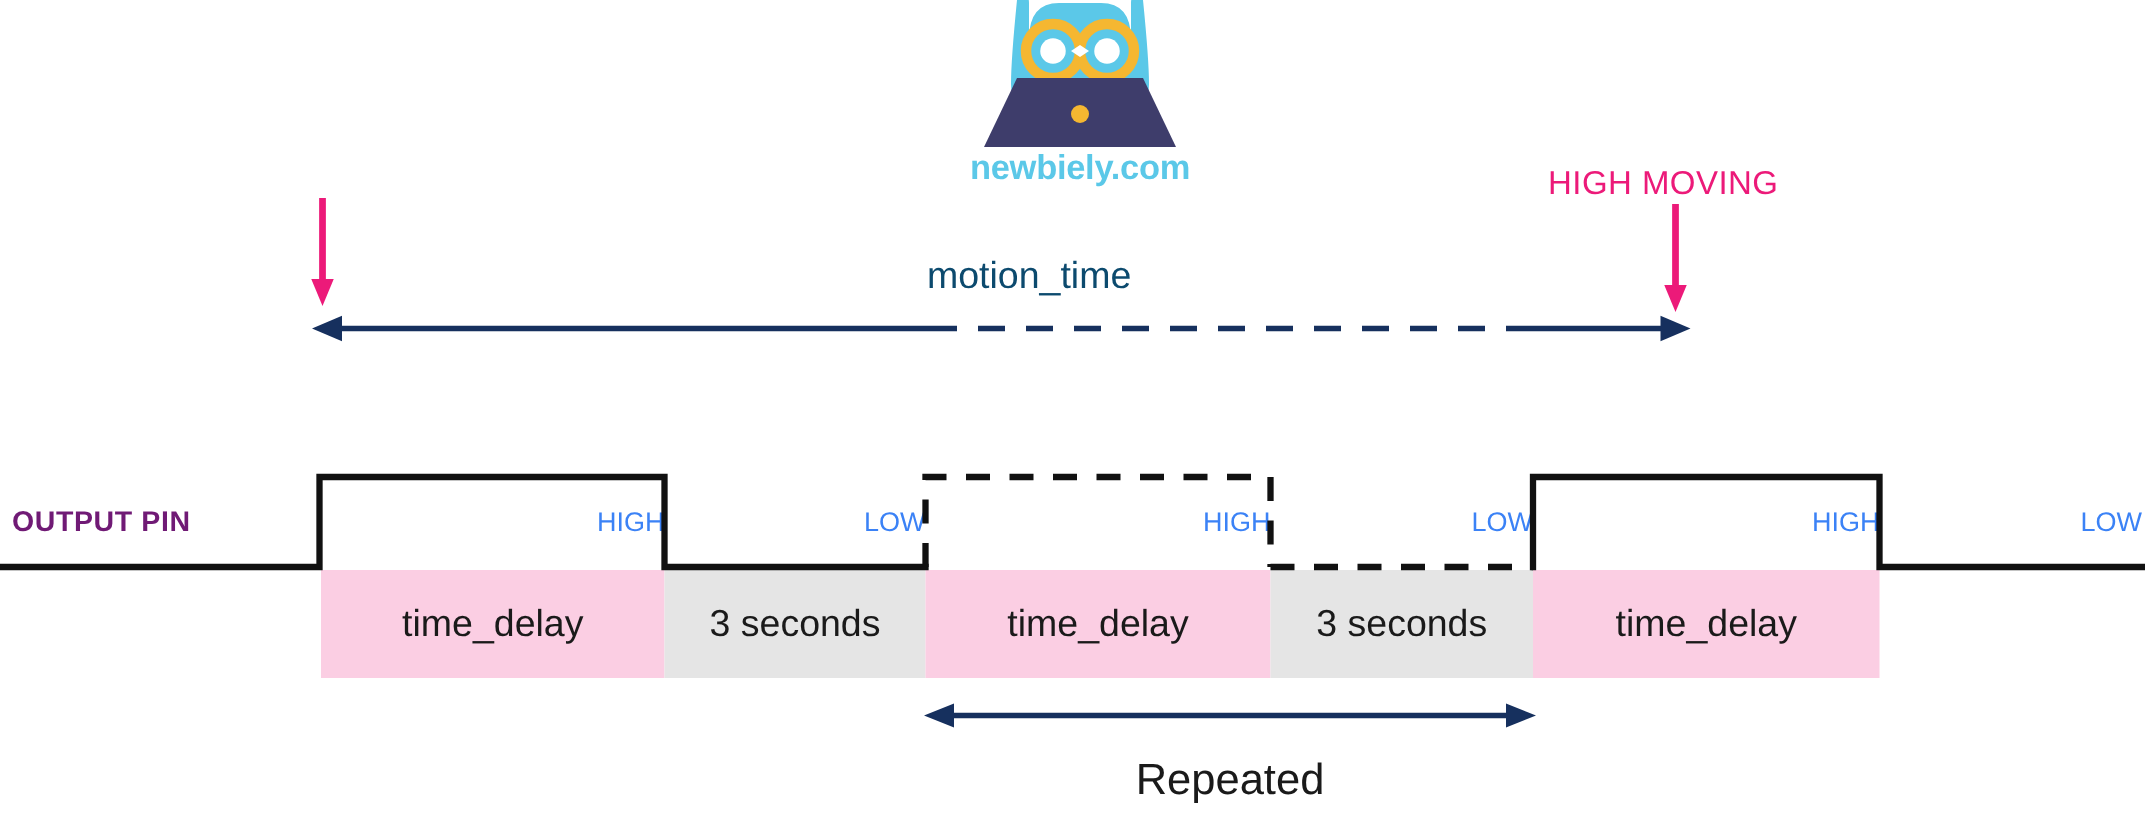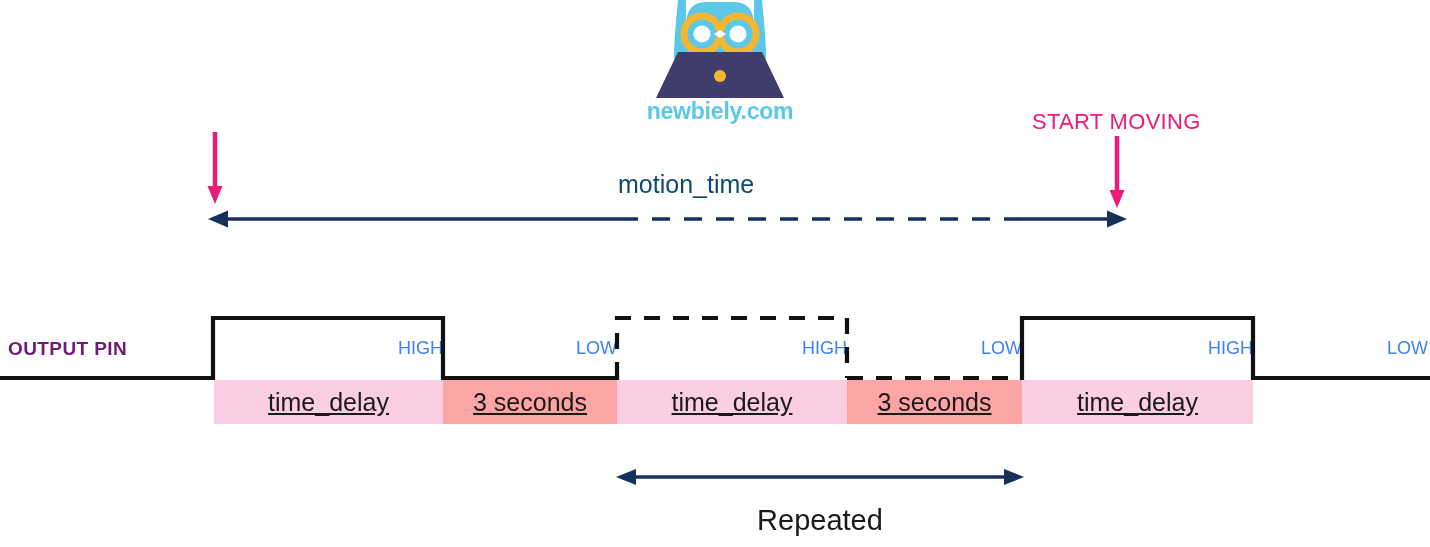--- a/index.html
+++ b/index.html
@@ -89,31 +89,30 @@
   .level-label {
     color: #3b82f6;
     font-size: 18px;
     text-align: right;
     white-space: nowrap;
     top: 338px;
   }
 
   .duration-band {
     top: 380px;
-    height: 44px;
+    height: 72px;
     display: flex;
     align-items: center;
     justify-content: center;
     font-size: 25px;
     color: #1a1a1a;
     white-space: nowrap;
-    text-decoration: underline;
   }
   .band-pink  { background: #FBCEE3; }
-  .band-green { background: #fca5a5; }
+  .band-green { background: #e5e5e5; }
 
   
   #repeated-arrow {
     left: 610px;
     top: 466px;
     width: 420px;
     height: 22px;
   }
   #repeated-label {
     left: 610px;
@@ -148,21 +147,21 @@
       <circle cx="86" cy="76" r="6" fill="#F5B731"></circle>
     </svg>
     <div id="logo-text">newbiely.com</div>
   </div>
 
   <svg id="start-moving-arrow" class="abs event-arrow" viewBox="0 0 24 72">
     <line x1="12" y1="0" x2="12" y2="57" stroke="#EC1A79" stroke-width="4.5"></line>
     <path d="M12 72 L4.5 54 L19.5 54 Z" fill="#EC1A79"></path>
   </svg>
 
-  <div id="stop-moving-label" class="abs event-label">START MOVING</div>
+  <div id="stop-moving-label" class="abs event-label">HIGH MOVING</div>
   <svg id="stop-moving-arrow" class="abs event-arrow" viewBox="0 0 24 72">
     <line x1="12" y1="0" x2="12" y2="57" stroke="#EC1A79" stroke-width="4.5"></line>
     <path d="M12 72 L4.5 54 L19.5 54 Z" fill="#EC1A79"></path>
   </svg>
 
   <div id="motion-time-label" class="abs">motion_time</div>
   <svg id="motion-time-arrow" class="abs" viewBox="0 0 935 24">
 
     <path d="M8 12 L28 3.5 L28 20.5 Z" fill="#16305E"></path>
 

